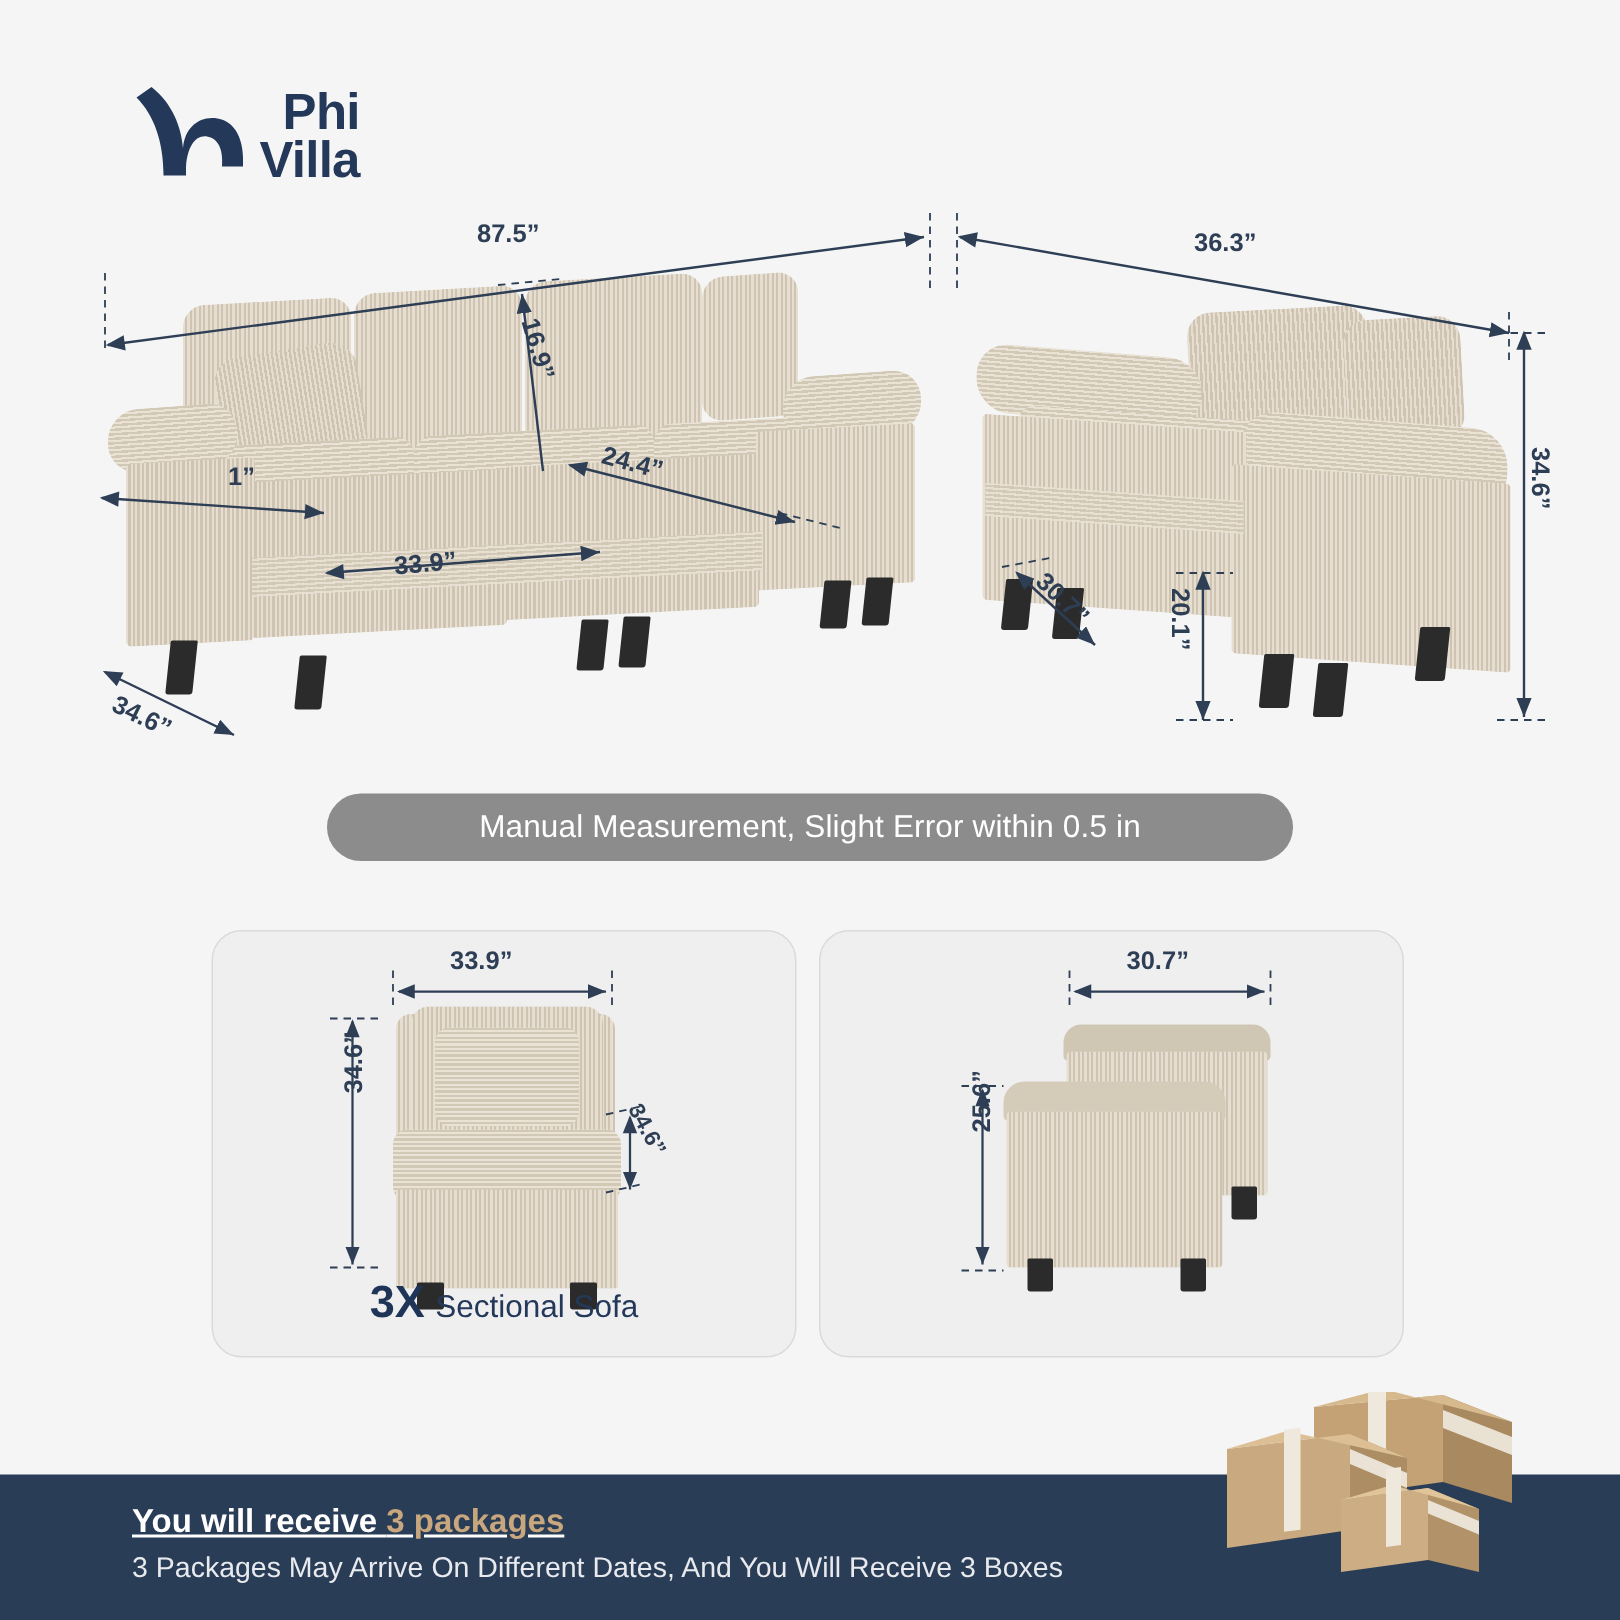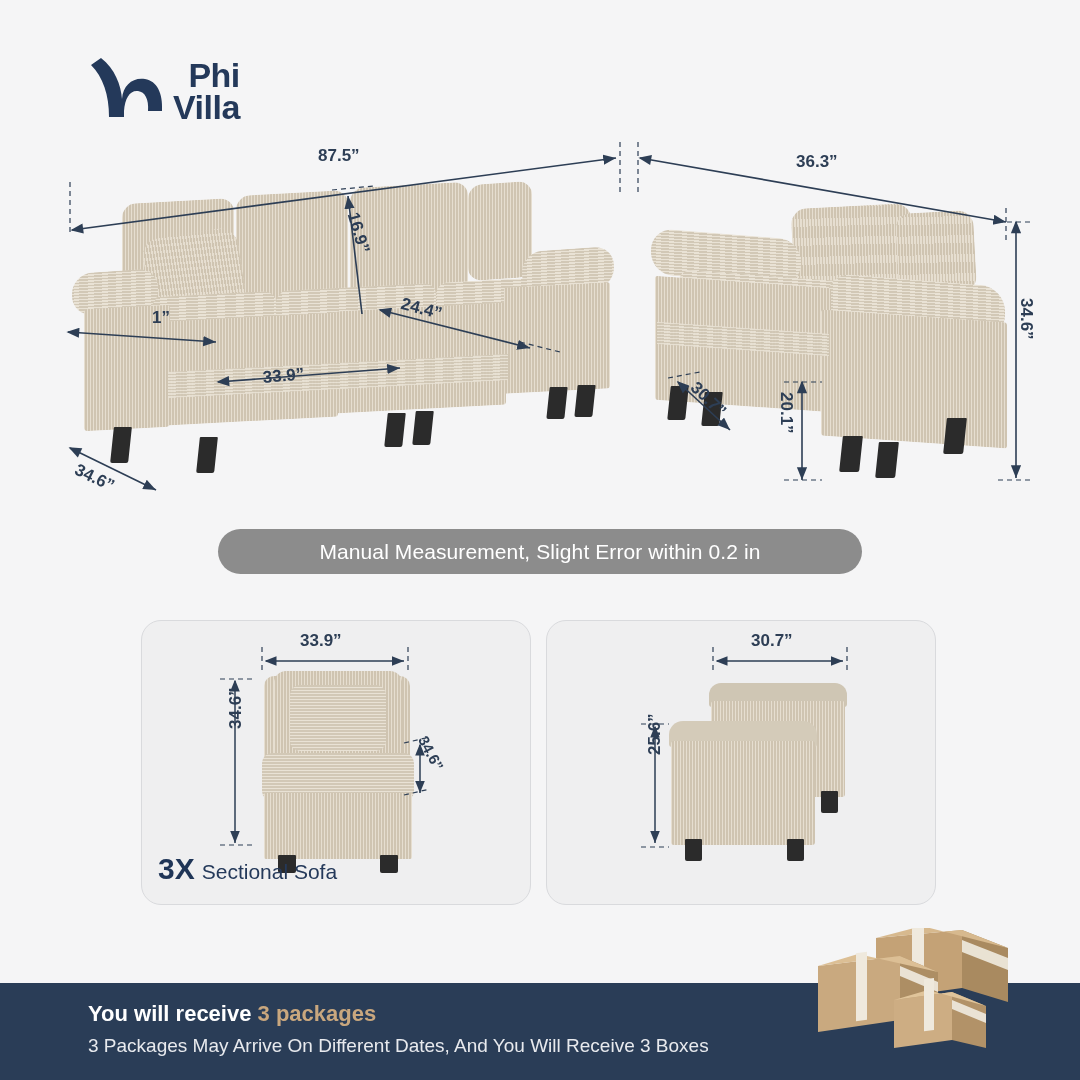--- a/index.html
+++ b/index.html
@@ -69,34 +69,34 @@
   
   .card {
     position: absolute; top: 620px; height: 285px;
     background: #efeff0; border: 1px solid #d9dadd;
     border-radius: 20px;
   }
   #card-left  { left: 141px; width: 390px; }
   #card-right { left: 546px; width: 390px; }
   .card-figure { position: absolute; inset: 0; }
   .card-caption {
-    position: absolute; left: 16px; right: 0; bottom: 18px;
-    text-align: left; white-space: nowrap;
+    position: absolute; left: 0; right: 0; bottom: 18px;
+    text-align: center; white-space: nowrap;
   }
   .qty { font-size: 30px; font-weight: 700; color: #1f3557; }
   .qty-label { font-size: 21px; color: #24395a; margin-left: 7px; }
 
   
   .footer {
     position: absolute; left: 0; top: 983px; width: 1080px; height: 97px;
     background: #2a3d57;
   }
   .footer-line1 {
     position: absolute; left: 88px; top: 18px;
-    font-size: 22px; font-weight: 700; color: #ffffff; white-space: nowrap;
+    font-size: 22px; font-weight: 700; color: #ffffff; white-space: nowrap; text-decoration: underline;
   }
   .footer-accent { color: #c9a77e; }
   .footer-line2 {
     position: absolute; left: 88px; top: 52px;
     font-size: 19px; color: #e8eaee; white-space: nowrap;
   }
   .boxes { position: absolute; left: 812px; top: 928px; width: 240px; height: 125px; }
 </style>
 </head>
 <body>
@@ -222,21 +222,21 @@
     <div class="dim-txt" style="left:404px; top:164px; transform:rotate(15deg); transform-origin:left top;">24.4”</div>
     <div class="dim-txt" style="left:152px; top:178px;">1”</div>
     <div class="dim-txt" style="left:262px; top:238px; transform:rotate(-5deg); transform-origin:left top;">33.9”</div>
     <div class="dim-txt" style="left:80px; top:330px; transform:rotate(26deg); transform-origin:left top;">34.6”</div>
     <div class="dim-txt" style="left:700px; top:248px; transform:rotate(44deg); transform-origin:left top;">30.7”</div>
     <div class="dim-txt" style="left:796px; top:262px; transform:rotate(90deg); transform-origin:left top;">20.1”</div>
     <div class="dim-txt" style="left:1036px; top:168px; transform:rotate(90deg); transform-origin:left top;">34.6”</div>
   </div>
 
   <div class="note-pill">
-    <span>Manual Measurement, Slight Error within 0.2 in</span>
+    <span>Manual Measurement, Slight Error within 0.5 in</span>
   </div>
 
   <div class="card" id="card-left">
     <div class="card-figure">
 
       <div class="cord" style="position:absolute; left:122px; top:55px; width:18px; height:120px; border-radius:10px 4px 4px 10px;"></div>
       <div class="cord" style="position:absolute; left:250px; top:55px; width:18px; height:120px; border-radius:4px 10px 10px 4px;"></div>
       <div class="cord" style="position:absolute; left:132px; top:50px; width:128px; height:124px; border-radius:12px 12px 2px 2px;"></div>
       <div class="cord-h" style="position:absolute; left:148px; top:64px; width:96px; height:66px; border-radius:10px;"></div>
       <div class="cord-h" style="position:absolute; left:120px; top:132px; width:152px; height:48px; border-radius:10px;"></div>

